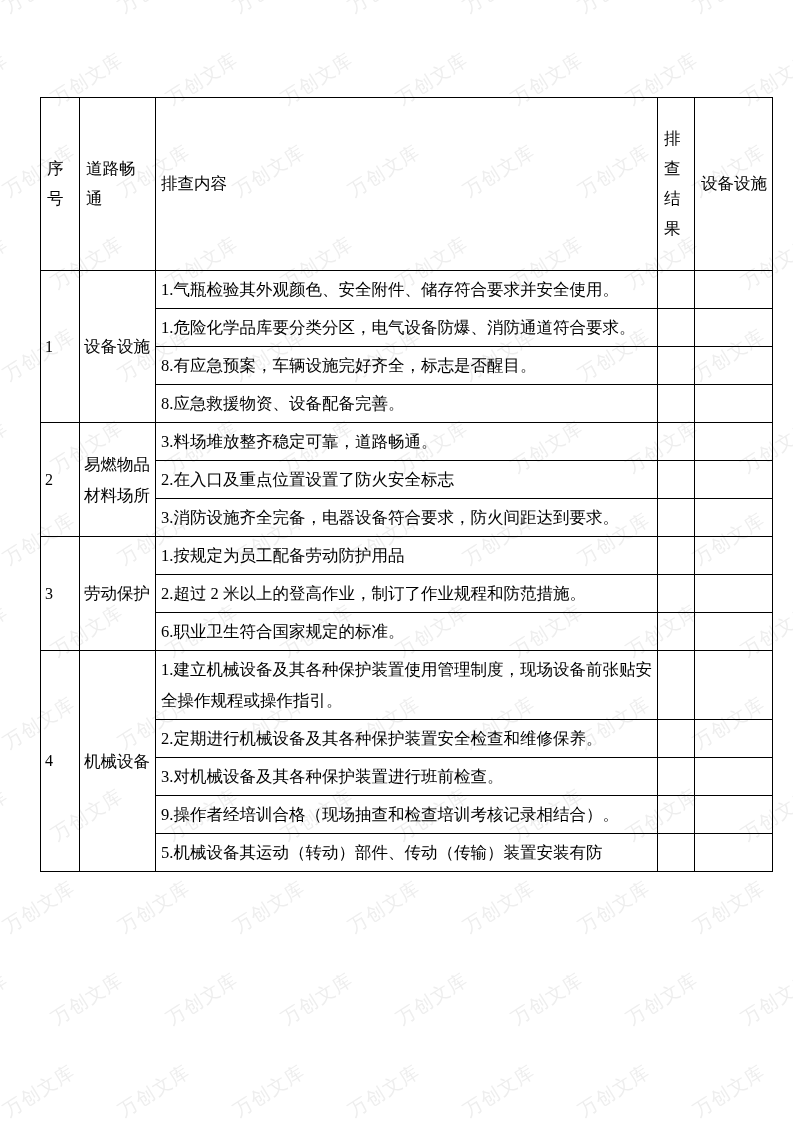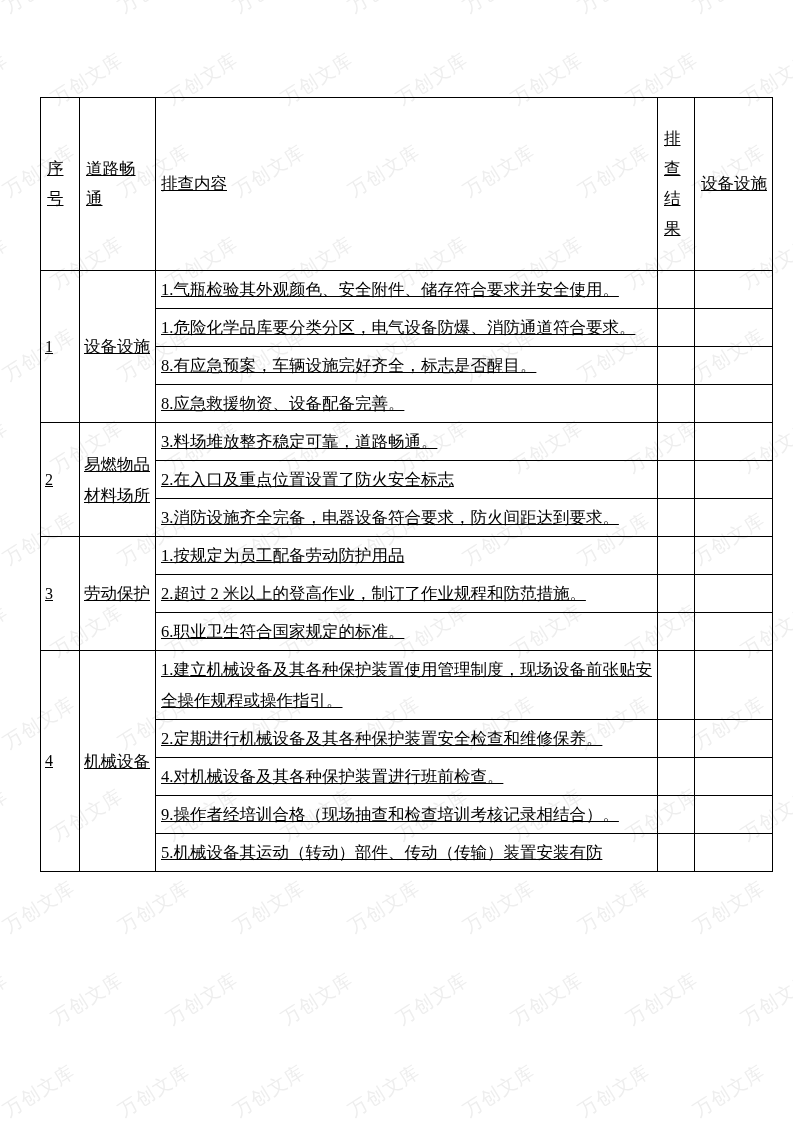--- a/index.html
+++ b/index.html
@@ -58,21 +58,20 @@
     width: 732px;
     border-collapse: collapse;
     table-layout: fixed;
     background: transparent;
   }
   #inspection-table td {
     border: 1px solid #000000;
     padding: 0;
     vertical-align: middle;
     background: transparent;
-    text-decoration: underline;
   }
 
   .col-no      { width: 39px;  }
   .col-item    { width: 76px;  }
   .col-content { width: 502px; }
   .col-result  { width: 37px;  }
   .col-fix     { width: 78px;  }
 
   
   .hdr {
@@ -313,21 +312,21 @@
           <td class="cell-content">1.建立机械设备及其各种保护装置使用管理制度，现场设备前张贴安全操作规程或操作指引。</td>
           <td class="cell-blank"></td>
           <td class="cell-blank"></td>
         </tr>
         <tr>
           <td class="cell-content">2.定期进行机械设备及其各种保护装置安全检查和维修保养。</td>
           <td class="cell-blank"></td>
           <td class="cell-blank"></td>
         </tr>
         <tr>
-          <td class="cell-content">4.对机械设备及其各种保护装置进行班前检查。</td>
+          <td class="cell-content">3.对机械设备及其各种保护装置进行班前检查。</td>
           <td class="cell-blank"></td>
           <td class="cell-blank"></td>
         </tr>
         <tr>
           <td class="cell-content">9.操作者经培训合格（现场抽查和检查培训考核记录相结合）。</td>
           <td class="cell-blank"></td>
           <td class="cell-blank"></td>
         </tr>
         <tr>
           <td class="cell-content">5.机械设备其运动（转动）部件、传动（传输）装置安装有防</td>

